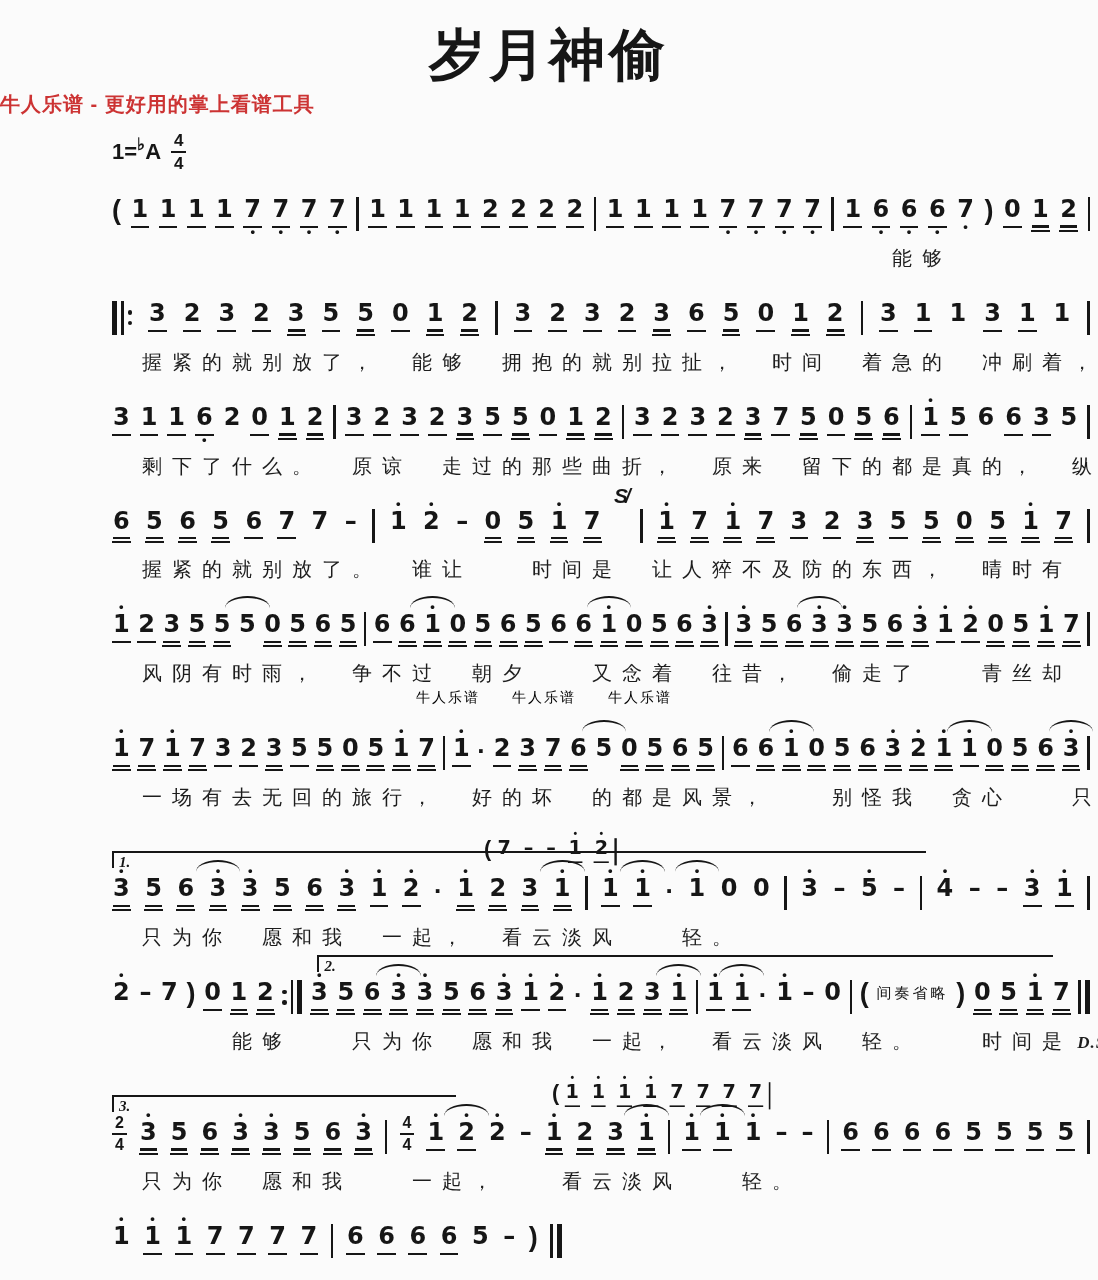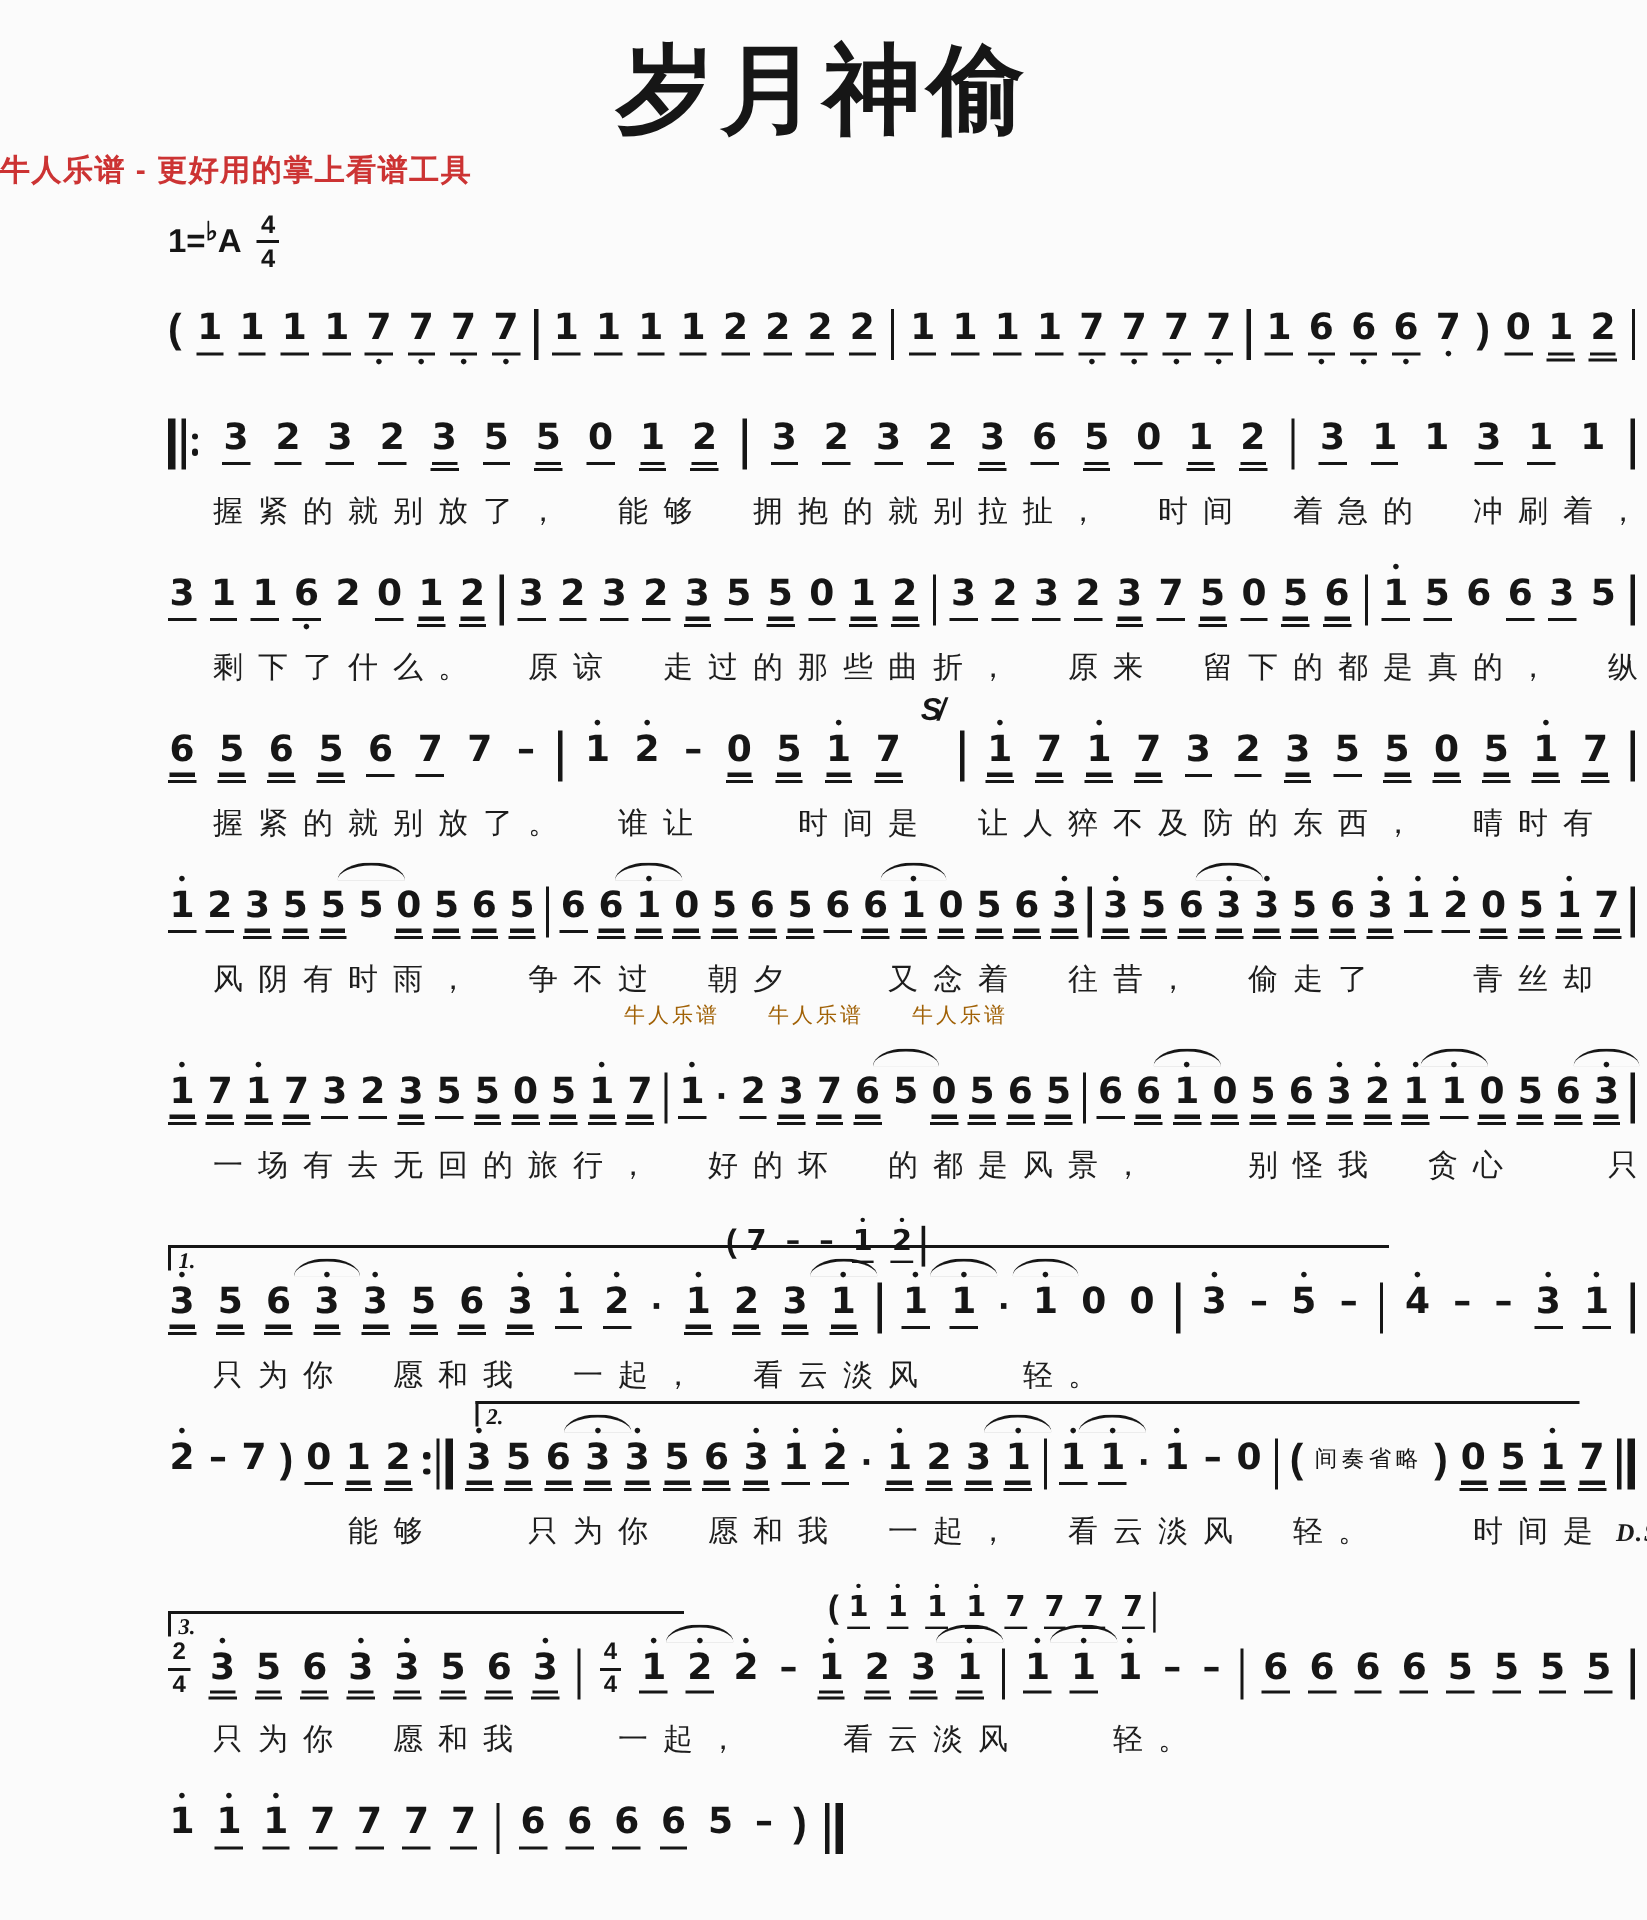--- a/index.html
+++ b/index.html
@@ -4,21 +4,21 @@
 <style>
   html,body{margin:0;padding:0;}
   body{
     width:1098px;height:1280px;overflow:hidden;
     background:#fbfbfb;color:#161616;
     font-family:"Liberation Sans",sans-serif;
   }
   .sheet{width:1098px;height:1280px;}
   .title{
     margin:26px 0 0 0;text-align:center;
-    font-size:65px;font-weight:900;letter-spacing:4px;line-height:1.05;
+    font-size:56px;font-weight:900;letter-spacing:4px;line-height:1.05;
   }
   .subtitle{
     text-align:left;font-size:20px;font-weight:700;
     color:#cc3333;margin-top:6px;letter-spacing:1px;
   }
   .keyrow{margin:14px 0 10px 112px;font-size:22px;font-weight:800;display:flex;align-items:center;}
   .flat{font-size:17px;vertical-align:super;position:relative;top:-7px;font-weight:800;}
   .systems{padding:6px 8px 0 112px;}
   .system{margin-bottom:20px;position:relative;}
   .notes-wrap{position:relative;}
@@ -50,21 +50,21 @@
   .ts{display:inline-flex;flex-direction:column;align-items:center;margin-top:4px;
       font-size:16px;font-weight:800;line-height:1;}
   .ts .tn{border-bottom:2.5px solid #161616;padding:0 3px 2px;}
   .ts .td{padding-top:2px;}
   .keyts{margin-left:10px;margin-top:0;font-size:17px;}
   
   .lyr{font-family:"Liberation Serif",serif;font-size:20px;letter-spacing:10px;
        white-space:pre;margin-top:4px;color:#1d1d1d;}
   .ds{font-family:"Liberation Serif",serif;font-style:italic;font-weight:700;
       font-size:17px;letter-spacing:1px;}
-  .wm{font-size:14px;color:#a16207;letter-spacing:2px;white-space:pre;margin-top:2px;}
+  .wm{font-size:14px;color:#000000;letter-spacing:2px;white-space:pre;margin-top:2px;}
   
   .volta{position:absolute;top:-16px;height:15px;
          border-top:2.5px solid #161616;border-left:2.5px solid #161616;}
   .vlabel{position:absolute;left:5px;top:1px;
           font-family:"Liberation Serif",serif;font-style:italic;font-weight:700;font-size:15px;}
   .mt{margin-top:20px;}
   .pre-row{display:flex;height:40px;margin-bottom:-4px;}
   .pre-notes{display:inline-flex;align-items:flex-start;transform:scale(.8);transform-origin:left top;}
   .pre-notes .tk{margin:0 7px;}
   .pre-notes .bargrp{margin-top:9px;}
@@ -257,20 +257,21 @@
             <span class="tk u2">
               <span class="ad">&nbsp;</span>
               <span class="core">2</span>
               <span class="bd">&nbsp;</span>
             </span>
             <span class="bargrp">
               <span class="vbar thin"></span>
             </span>
           </div>
         </div>
+        <div class="lyr">　　　　　　　　　　　　　　　　　　　　　　　　　　能够</div>
       </div>
       <div class="system">
         <div class="notes-wrap">
           <div class="notes">
             <span class="bargrp">
               <span class="vbar thick"></span>
               <span class="vbar thin"></span>
               <span class="rdots">
                 <span class="rd"></span>
                 <span class="rd"></span>

